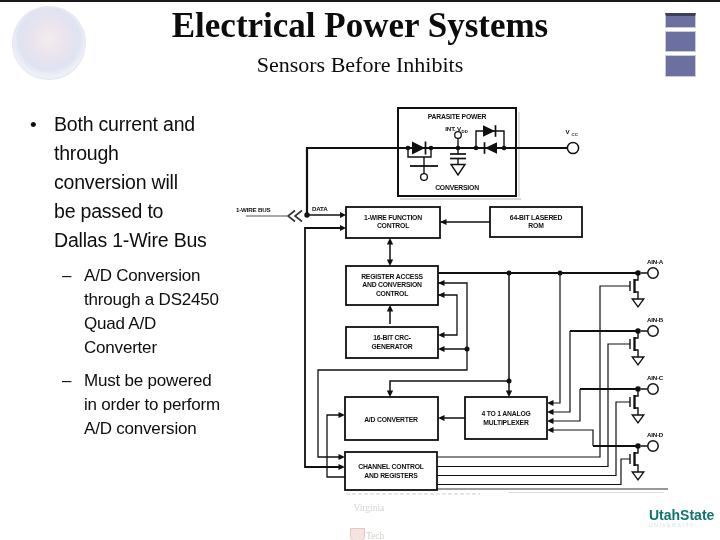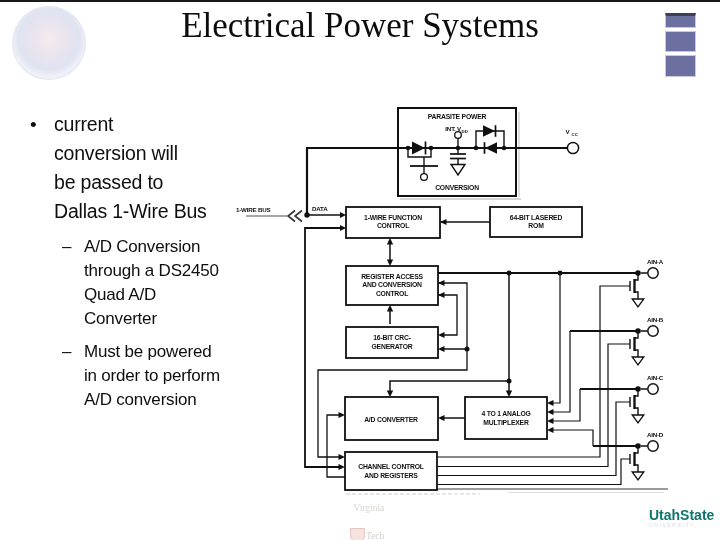--- a/index.html
+++ b/index.html
@@ -6,21 +6,21 @@
   .slide{position:relative;width:720px;height:540px;background:#ffffff;overflow:hidden;
          font-family:"Liberation Sans",sans-serif;color:#111;}
   .top-line{position:absolute;top:0;left:0;width:720px;height:2px;background:#1a1a1a;}
 
   
   .seal{position:absolute;left:12px;top:6px;width:74px;height:74px;border-radius:50%;
         background:radial-gradient(circle at 50% 45%, #f4eced 0%, #eae4ee 30%, #dfe3f1 55%,
                    #eff1f8 68%, #e4e8f3 80%, #fbfbfd 92%, #ffffff 100%);
         box-shadow:inset 0 0 0 1px #e6e9f3;}
   .title{position:absolute;top:6px;left:0;width:720px;text-align:center;
-         font-family:"Liberation Serif",serif;font-size:35px;color:#0c0c0c;}
+         font-family:"Liberation Serif",serif;font-size:35px;color:#0c0c0c;font-weight:bold;}
   .subtitle{position:absolute;top:52px;left:0;width:720px;text-align:center;
          font-family:"Liberation Serif",serif;font-size:22px;color:#0c0c0c;}
   .sq-stack{position:absolute;left:665px;top:13px;width:31px;}
   .sq{background:#6b70a0;border:1px solid #c9cbdb;margin-bottom:3px;box-sizing:border-box;}
   .sq-1{height:15px;border-top:3px solid #3c3f5a;}
   .sq-2{height:21px;}
   .sq-3{height:22px;}
 
   
   .bullets{position:absolute;left:30px;top:110px;width:240px;color:#0e0e0e;}
@@ -55,32 +55,34 @@
 </style>
 </head>
 <body>
 
 <div class="slide">
   <div class="top-line"></div>
 
   <div class="seal"></div>
 
   <div class="title">Electrical Power Systems</div>
+  <div class="subtitle">Sensors Before Inhibits</div>
 
   <div class="sq-stack">
     <div class="sq sq-1"></div>
     <div class="sq sq-2"></div>
     <div class="sq sq-3"></div>
   </div>
 
   <div class="bullets">
     <div class="b-row">
       <div class="b-marker">•</div>
       <div class="b-text">
-        <div>current</div>
+        <div>Both current and</div>
+        <div>through</div>
         <div>conversion will</div>
         <div>be passed to</div>
         <div>Dallas 1-Wire Bus</div>
       </div>
     </div>
     <div class="b-row sub">
       <div class="s-marker">–</div>
       <div class="s-text">
         <div>A/D Conversion</div>
         <div>through a DS2450</div>

